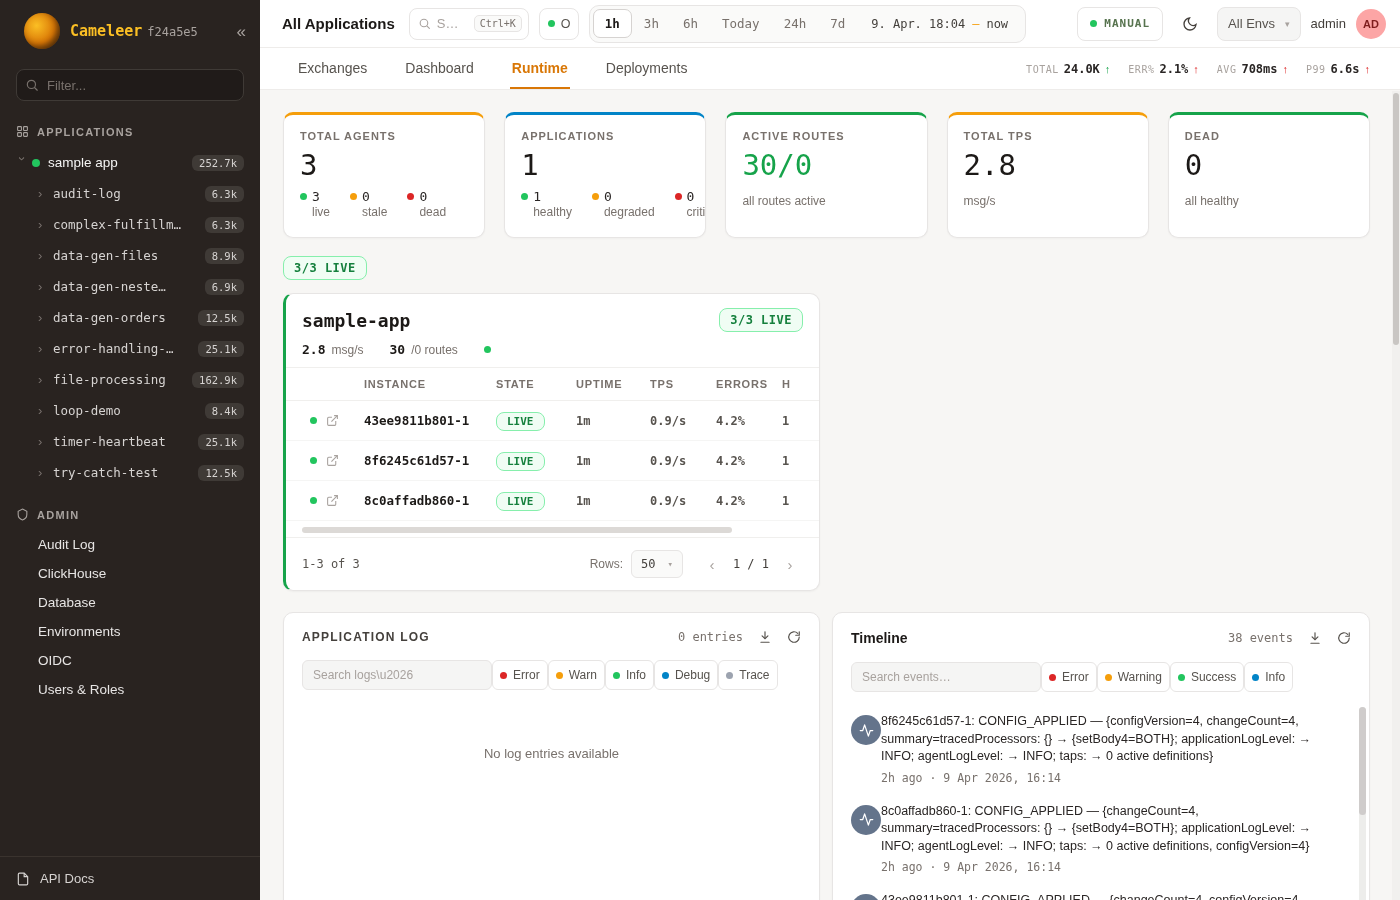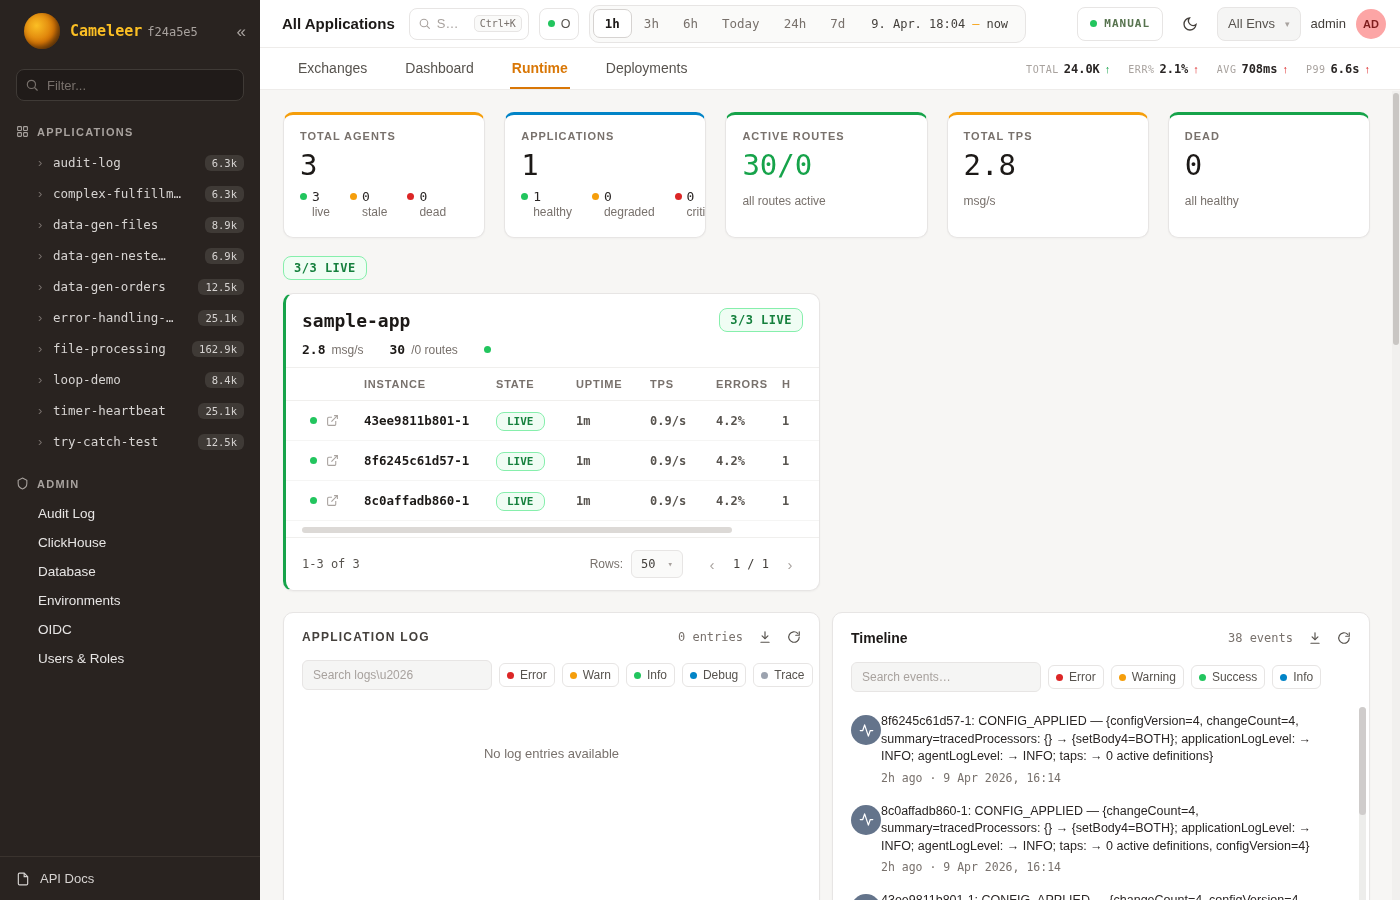--- a/index.html
+++ b/index.html
@@ -142,21 +142,21 @@
   .bottom-row { display:flex; gap:12px; margin-top:21px; }
   .panel { background:#fff; border:1px solid #e7e5e4; border-radius:10px; height:400px; position:relative; overflow:hidden;
      box-shadow:0 1px 2px rgba(0,0,0,.04); }
   .log-panel { width:537px; } .timeline-panel { width:538px; }
   .panel-header { display:flex; align-items:center; padding:17px 18px 10px; }
   .log-title { font-size:12px; letter-spacing:1.2px; font-weight:bold; color:#44403c; }
   .tl-title { font-size:14px; font-weight:bold; color:#1c1917; }
   .panel-header-right { margin-left:auto; display:flex; align-items:center; gap:15px; }
   .count-text { font-family:"DejaVu Sans Mono",monospace; font-size:12px; color:#78716c; }
   .hdr-icon { color:#57534e; display:flex; cursor:pointer; background:none; border:none; }
-  .search-row { display:flex; align-items:center; gap:7px; padding:6px 18px 12px; }
+  .search-row { display:flex; padding:6px 18px 12px; }
   .panel-search { height:30px; background:#f5f5f4; border:1px solid #e7e5e4; border-radius:6px; padding:0 10px;
      font-size:12px; color:#57534e; width:190px; outline:none; flex:none; }
   .panel-search::placeholder { color:#a8a29e; }
   .chip { display:inline-flex; align-items:center; gap:6px; border:1px solid #e7e5e4; border-radius:6px; padding:4px 7px;
      font-size:12px; color:#57534e; background:#fff; cursor:pointer; white-space:nowrap; }
   .empty-text { text-align:center; color:#78716c; font-size:13px; margin-top:44px; }
   .event { display:flex; padding:9px 28px 9px 18px; cursor:pointer; }
   .event-avatar { width:30px; height:30px; border-radius:50%; background:#64748b; display:flex; align-items:center;
      justify-content:center; flex:none; margin-top:2px; }
   .event-text { font-size:12.5px; color:#292524; line-height:1.4; }
@@ -194,20 +194,26 @@
       <svg width="13" height="13" viewBox="0 0 24 24" fill="none" stroke="currentColor" stroke-width="2">
           <rect x="3" y="3" width="7" height="7" rx="1"></rect>
           <rect x="14" y="3" width="7" height="7" rx="1"></rect>
           <rect x="3" y="14" width="7" height="7" rx="1"></rect>
           <rect x="14" y="14" width="7" height="7" rx="1"></rect>
         </svg>
       <span>APPLICATIONS</span>
     </div>
 
     <div>
+      <div class="tree-root">
+        <span class="chev down">›</span>
+        <span class="status-dot-sm"></span>
+        <span class="tree-label">sample app</span>
+        <span class="count-badge">252.7k</span>
+      </div>
       <div class="tree-item">
         <span class="chev">›</span>
         <span class="tree-label">audit-log</span>
         <span class="count-badge">6.3k</span>
       </div>
       <div class="tree-item">
         <span class="chev">›</span>
         <span class="tree-label">complex-fulfillm…</span>
         <span class="count-badge">6.3k</span>
       </div>

